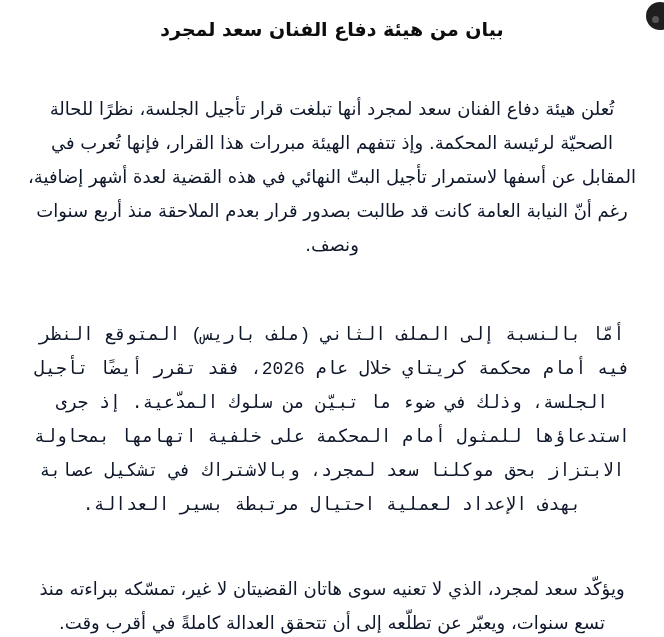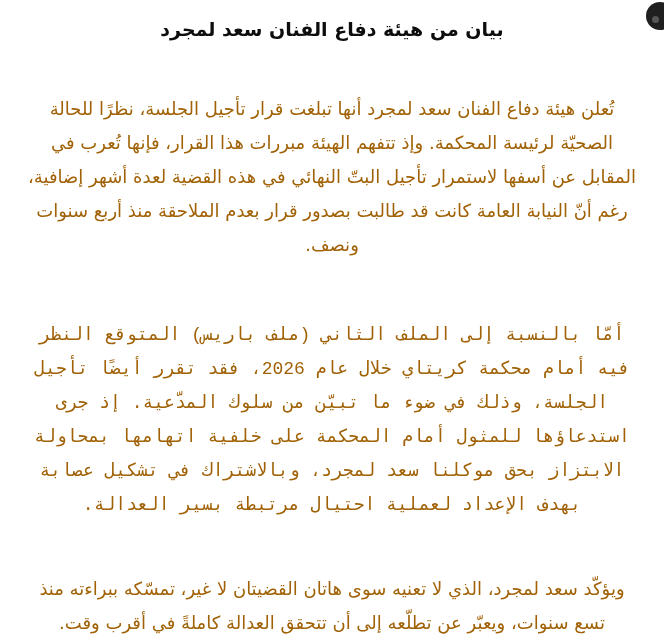--- a/index.html
+++ b/index.html
@@ -44,21 +44,21 @@
   .doc-title {
     margin-top: 16px;
     font-size: 19px;
     font-weight: bold;
     line-height: 26px;
     color: #0d0d0d;
   }
   .doc-paragraph {
     font-size: 18px;
     line-height: 34px;
-    color: #a16207;
+    color: #0f172a;
     margin: 0;
   }
   .p1 { margin-top: 50px; }
   .p2 { margin-top: 56px; font-family: Liberation Mono, monospace; }
   .p3 { margin-top: 50px; }
 </style>
 </head>
 <body>
 
 <div class="avatar">

